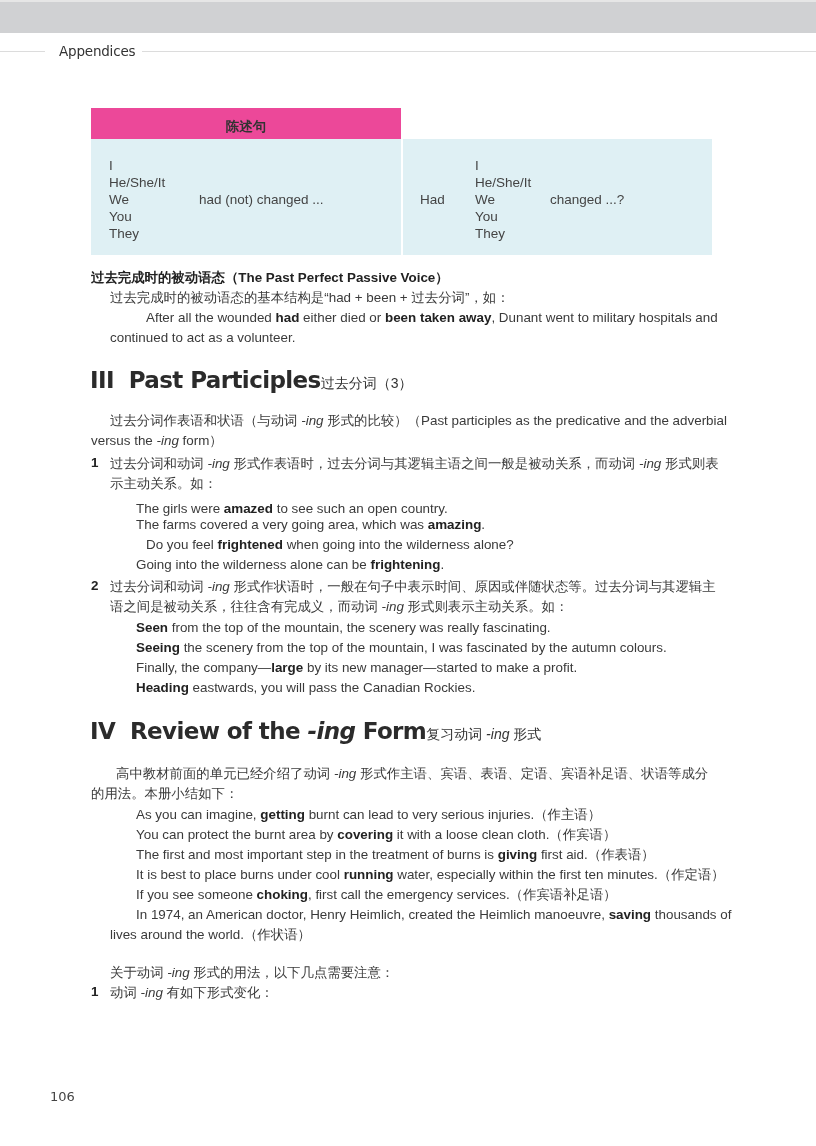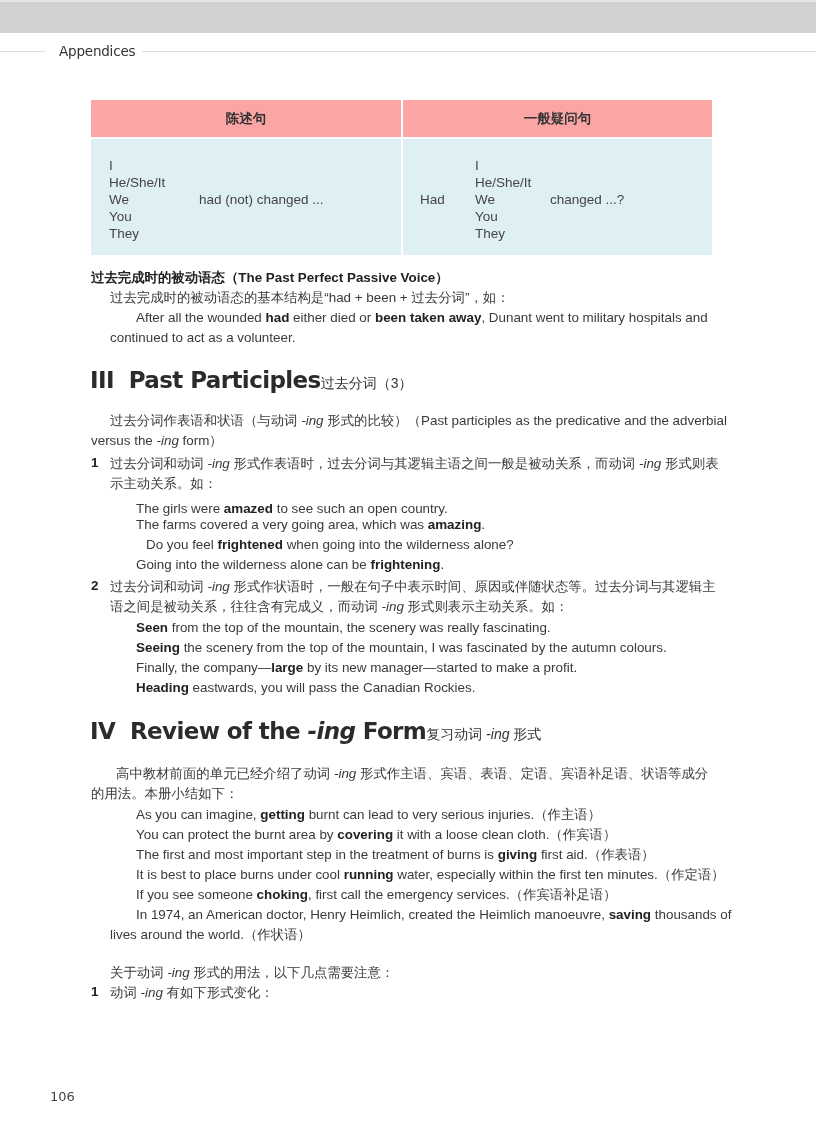--- a/index.html
+++ b/index.html
@@ -7,21 +7,21 @@
     width: 816px; height: 1146px; background: #ffffff; position: relative; overflow: hidden;
     font-family: "Liberation Sans", "DejaVu Sans", sans-serif; color: #333333;
   }
   .topbar { position: absolute; left: 0; top: 0; width: 816px; height: 33px; background: #d0d1d3; border-top: 2px solid #e6e6e6; box-sizing: border-box; }
   .runhead { position: absolute; left: 0; top: 42px; width: 816px; height: 20px; }
   .runhead .line-l { position: absolute; left: 0; top: 9px; width: 45px; height: 1px; background: #dcdcdc; }
   .runhead .line-r { position: absolute; left: 142px; top: 9px; width: 674px; height: 1px; background: #dcdcdc; }
   .runhead .label { position: absolute; left: 59px; top: 1px; font-size: 13.5px; color: #333; font-family: "DejaVu Sans", sans-serif; letter-spacing: -0.2px; }
 
   .tbl { position: absolute; left: 91px; top: 100px; width: 621px; height: 155px; }
-  .tbl .hcell { position: absolute; top: 0; height: 37px; background: #fca5a5; font-weight: bold; font-size: 13.5px; color: #333; display: flex; align-items: center; justify-content: center; }
+  .tbl .hcell { position: absolute; top: 8px; height: 37px; background: #ec4899; font-weight: bold; font-size: 13.5px; color: #333; display: flex; align-items: center; justify-content: center; }
   .tbl .bcell { position: absolute; top: 39px; height: 116px; background: #dff0f4; font-size: 13.5px; color: #444; }
   .tbl .h1 { left: 0; width: 310px; }
   .tbl .h2 { left: 312px; width: 309px; }
   .tbl .b1 { left: 0; width: 310px; }
   .tbl .b2 { left: 312px; width: 309px; }
   .pron { position: absolute; line-height: 17px; }
   .pron div { height: 17px; }
 
   .txt { position: absolute; font-size: 13.4px; line-height: 20px; color: #3a3a3a; white-space: nowrap; }
   .txt b { color: #222; }
@@ -37,21 +37,20 @@
 <div class="topbar"></div>
 
 <div class="runhead">
   <div class="line-l"></div>
   <span class="label">Appendices</span>
   <div class="line-r"></div>
 </div>
 
 <div class="tbl">
   <div class="hcell h1">陈述句</div>
-  <div class="hcell h2">一般疑问句</div>
   <div class="bcell b1">
     <div class="pron" style="left:18px; top:18px;">
       <div>I</div>
       <div>He/She/It</div>
       <div>We</div>
       <div>You</div>
       <div>They</div>
     </div>
     <div class="pron" style="left:108px; top:52px;">had (not) changed ...</div>
   </div>
@@ -63,21 +62,21 @@
       <div>We</div>
       <div>You</div>
       <div>They</div>
     </div>
     <div class="pron" style="left:147px; top:52px;">changed ...?</div>
   </div>
 </div>
 
 <div class="txt bold-h" style="left:91px; top:268px;">过去完成时的被动语态（The Past Perfect Passive Voice）</div>
 <div class="txt" style="left:110px; top:288px;">过去完成时的被动语态的基本结构是“had + been + 过去分词”，如：</div>
-<div class="txt" style="left:136px; top:308px;"><span>After all the wounded </span><b>had</b><span> either died or </span><b>been taken away</b><span>, Dunant went to military hospitals and</span></div>
+<div class="txt" style="left:146px; top:308px;"><span>After all the wounded </span><b>had</b><span> either died or </span><b>been taken away</b><span>, Dunant went to military hospitals and</span></div>
 <div class="txt" style="left:110px; top:328px;">continued to act as a volunteer.</div>
 
 <div class="h2title" style="left:90px; top:367px;"><span>III</span>&nbsp; <span>Past Participles</span><span class="cn">过去分词（3）</span></div>
 
 <div class="txt" style="left:110px; top:411px;"><span>过去分词作表语和状语（与动词 </span><i>-ing</i><span> 形式的比较）（Past participles as the predicative and the adverbial</span></div>
 <div class="txt" style="left:91px; top:431px;"><span>versus the </span><i>-ing</i><span> form）</span></div>
 
 <div class="num" style="left:91px; top:455px;">1</div>
 <div class="txt" style="left:110px; top:454px;">过去分词和动词 <i>-ing</i> 形式作表语时，过去分词与其逻辑主语之间一般是被动关系，而动词 <i>-ing</i> 形式则表</div>
 <div class="txt" style="left:110px; top:474px;">示主动关系。如：</div>

